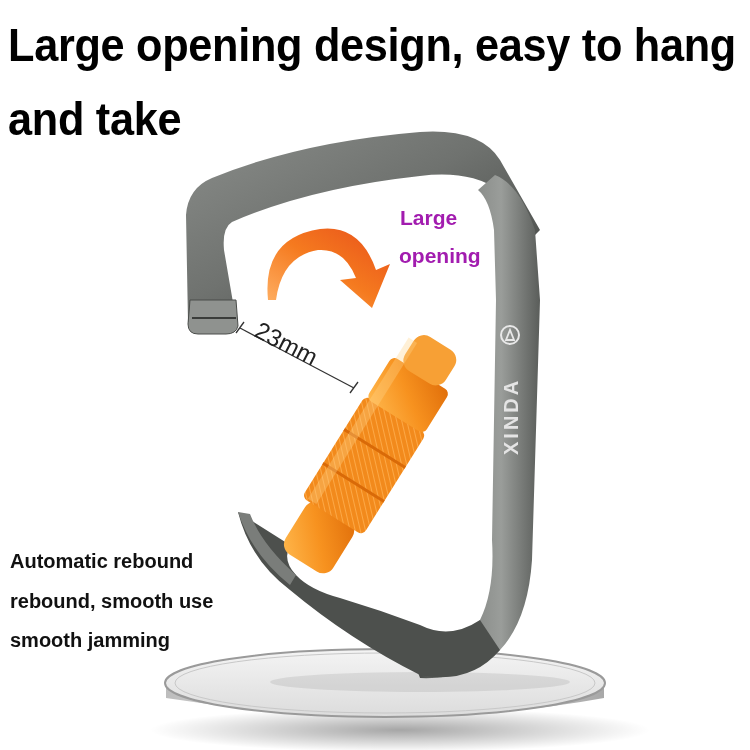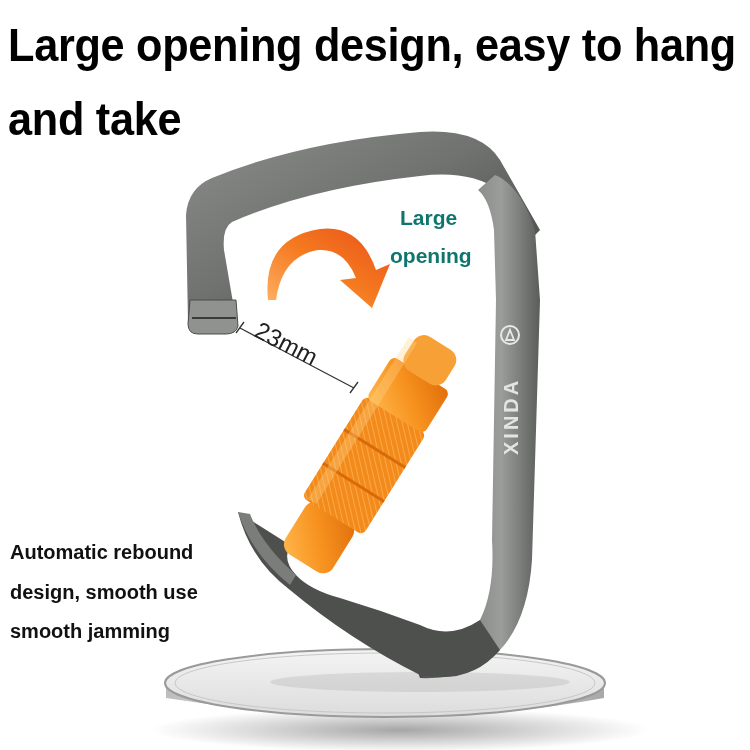--- a/index.html
+++ b/index.html
@@ -1,23 +1,23 @@
 <!DOCTYPE html>
 <html><head>
 <meta charset="utf-8">
 <style>
   html, body { margin: 0; padding: 0; background: #ffffff; }
   body { width: 750px; height: 750px; position: relative; overflow: hidden; font-family: "Liberation Sans", sans-serif; }
   .headline { position: absolute; left: 8px; font-weight: bold; color: #000; font-size: 46px; letter-spacing: -0.3px; transform: scaleX(0.94); transform-origin: left top; white-space: nowrap; line-height: 1; }
   .h1 { top: 22px; }
   .h2 { top: 96px; }
-  .callout { position: absolute; font-weight: bold; color: #0f766e; font-size: 21px; line-height: 1; white-space: nowrap; }
+  .callout { position: absolute; font-weight: bold; color: #a21caf; font-size: 21px; line-height: 1; white-space: nowrap; }
   .c-large { left: 400px; top: 207px; }
-  .c-opening { left: 390px; top: 245px; }
-  .rebound { position: absolute; left: 10px; font-weight: bold; color: #111; font-size: 20px; white-space: nowrap; line-height: 1; }
+  .c-opening { left: 399px; top: 245px; }
+  .rebound { position: absolute; left: 10px; font-weight: bold; color: #111; font-size: 20px; white-space: nowrap; line-height: 1; margin-top: 9px; }
   .r1 { top: 542px; } .r2 { top: 582px; } .r3 { top: 621px; }
   .dim-label { position: absolute; left: 262px; top: 318px; font-size: 24px; color: #222; transform: rotate(27deg); transform-origin: left top; white-space: nowrap; line-height: 1; }
   svg.art { position: absolute; left: 0; top: 0; }
 </style>
 </head>
 <body>
 
 <svg class="art" width="750" height="750" viewBox="0 0 750 750">
   <defs>
     <linearGradient id="metal" x1="0" y1="0" x2="1" y2="1">
@@ -109,14 +109,14 @@
 
 <div class="headline h1">Large opening design, easy to hang</div>
 <div class="headline h2">and take</div>
 
 <div class="callout c-large">Large</div>
 <div class="callout c-opening">opening</div>
 
 <div class="dim-label">23mm</div>
 
 <div class="rebound r1">Automatic rebound</div>
-<div class="rebound r2">design, smooth use</div>
+<div class="rebound r2">rebound, smooth use</div>
 <div class="rebound r3">smooth jamming</div>
 
 </body></html>

